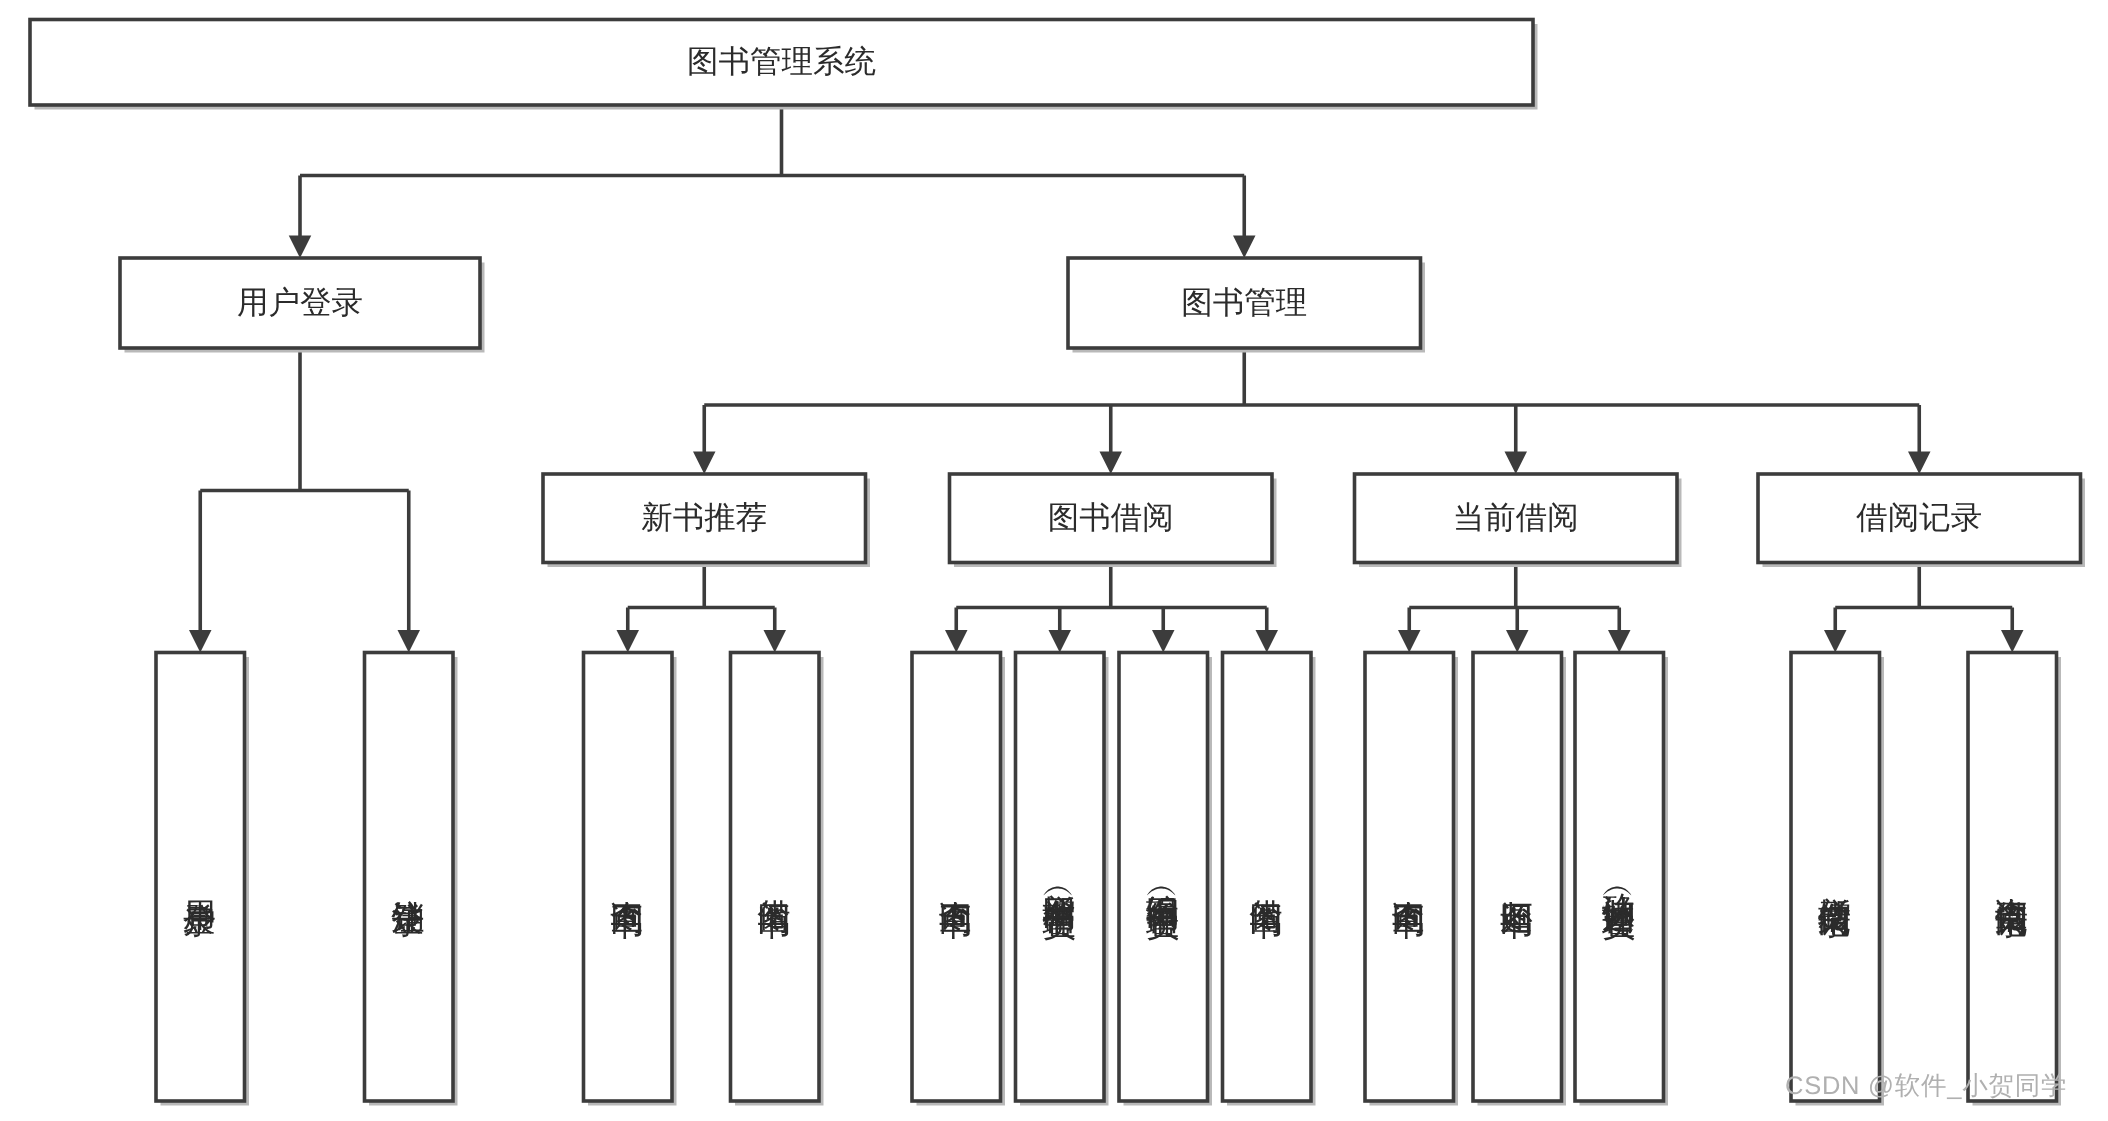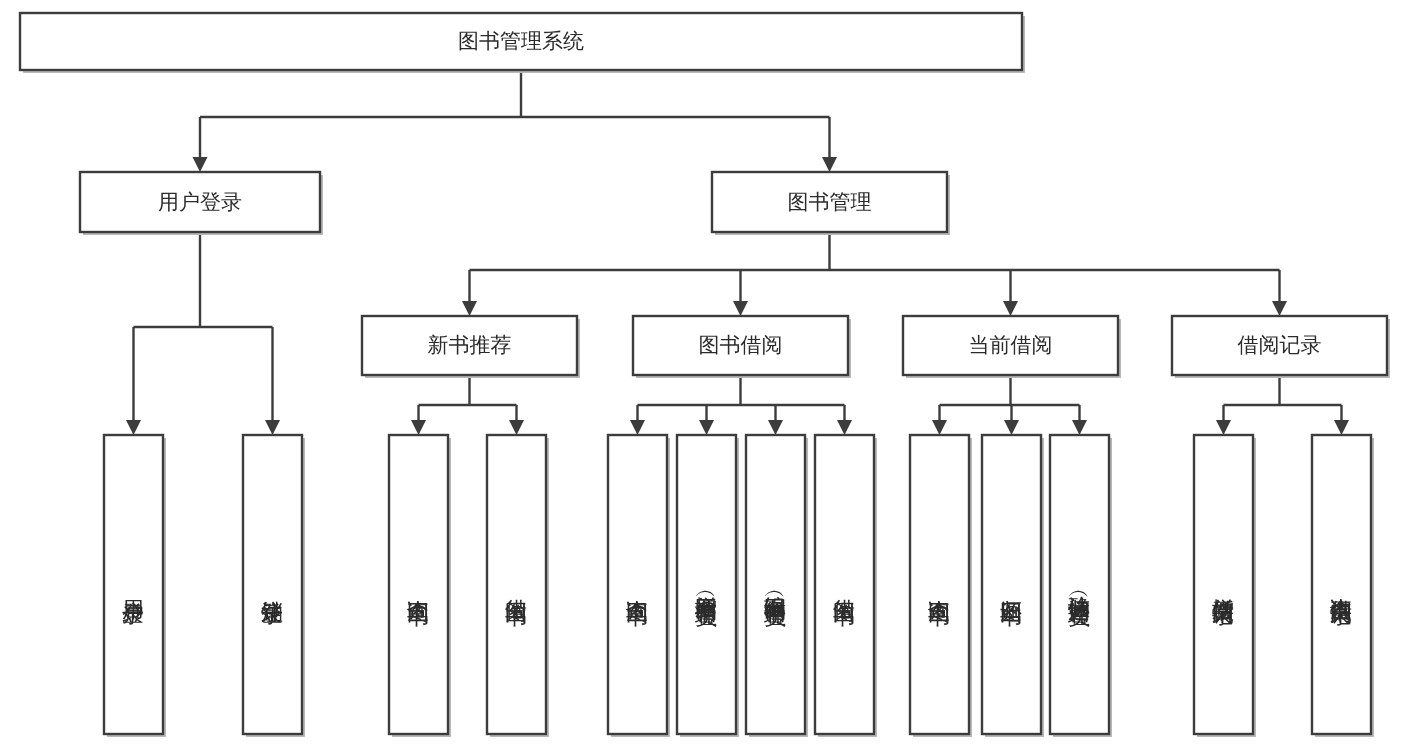--- a/index.html
+++ b/index.html
@@ -198,14 +198,15 @@
       <div class="leaf-label-wrap" style="left: 677px; width: 59px; top: 438px; height: 293px; display: flex; align-items: center; justify-content: center;">新增图书（管理员）</div>
       <div class="leaf-label-wrap" style="left: 746px; width: 59px; top: 438px; height: 293px; display: flex; align-items: center; justify-content: center;">编辑图书（管理员）</div>
       <div class="leaf-label-wrap" style="left: 815px; width: 59px; top: 438px; height: 293px; display: flex; align-items: center; justify-content: center;">借阅图书</div>
       <div class="leaf-label-wrap" style="left: 910px; width: 59px; top: 438px; height: 293px; display: flex; align-items: center; justify-content: center;">查询图书</div>
       <div class="leaf-label-wrap" style="left: 982px; width: 59px; top: 438px; height: 293px; display: flex; align-items: center; justify-content: center;">归还图书</div>
       <div class="leaf-label-wrap" style="left: 1050px; width: 59px; top: 438px; height: 293px; display: flex; align-items: center; justify-content: center;">确认归还（管理员）</div>
       <div class="leaf-label-wrap" style="left: 1194px; width: 59px; top: 438px; height: 293px; display: flex; align-items: center; justify-content: center;">新增借阅记录</div>
       <div class="leaf-label-wrap" style="left: 1312px; width: 59px; top: 438px; height: 293px; display: flex; align-items: center; justify-content: center;">查询借阅记录</div>
     </div>
 
+  <div class="watermark" style="left: 1190px; top: 712px;">CSDN @软件_小贺同学</div>
 
 </div>
 
 </body></html>

